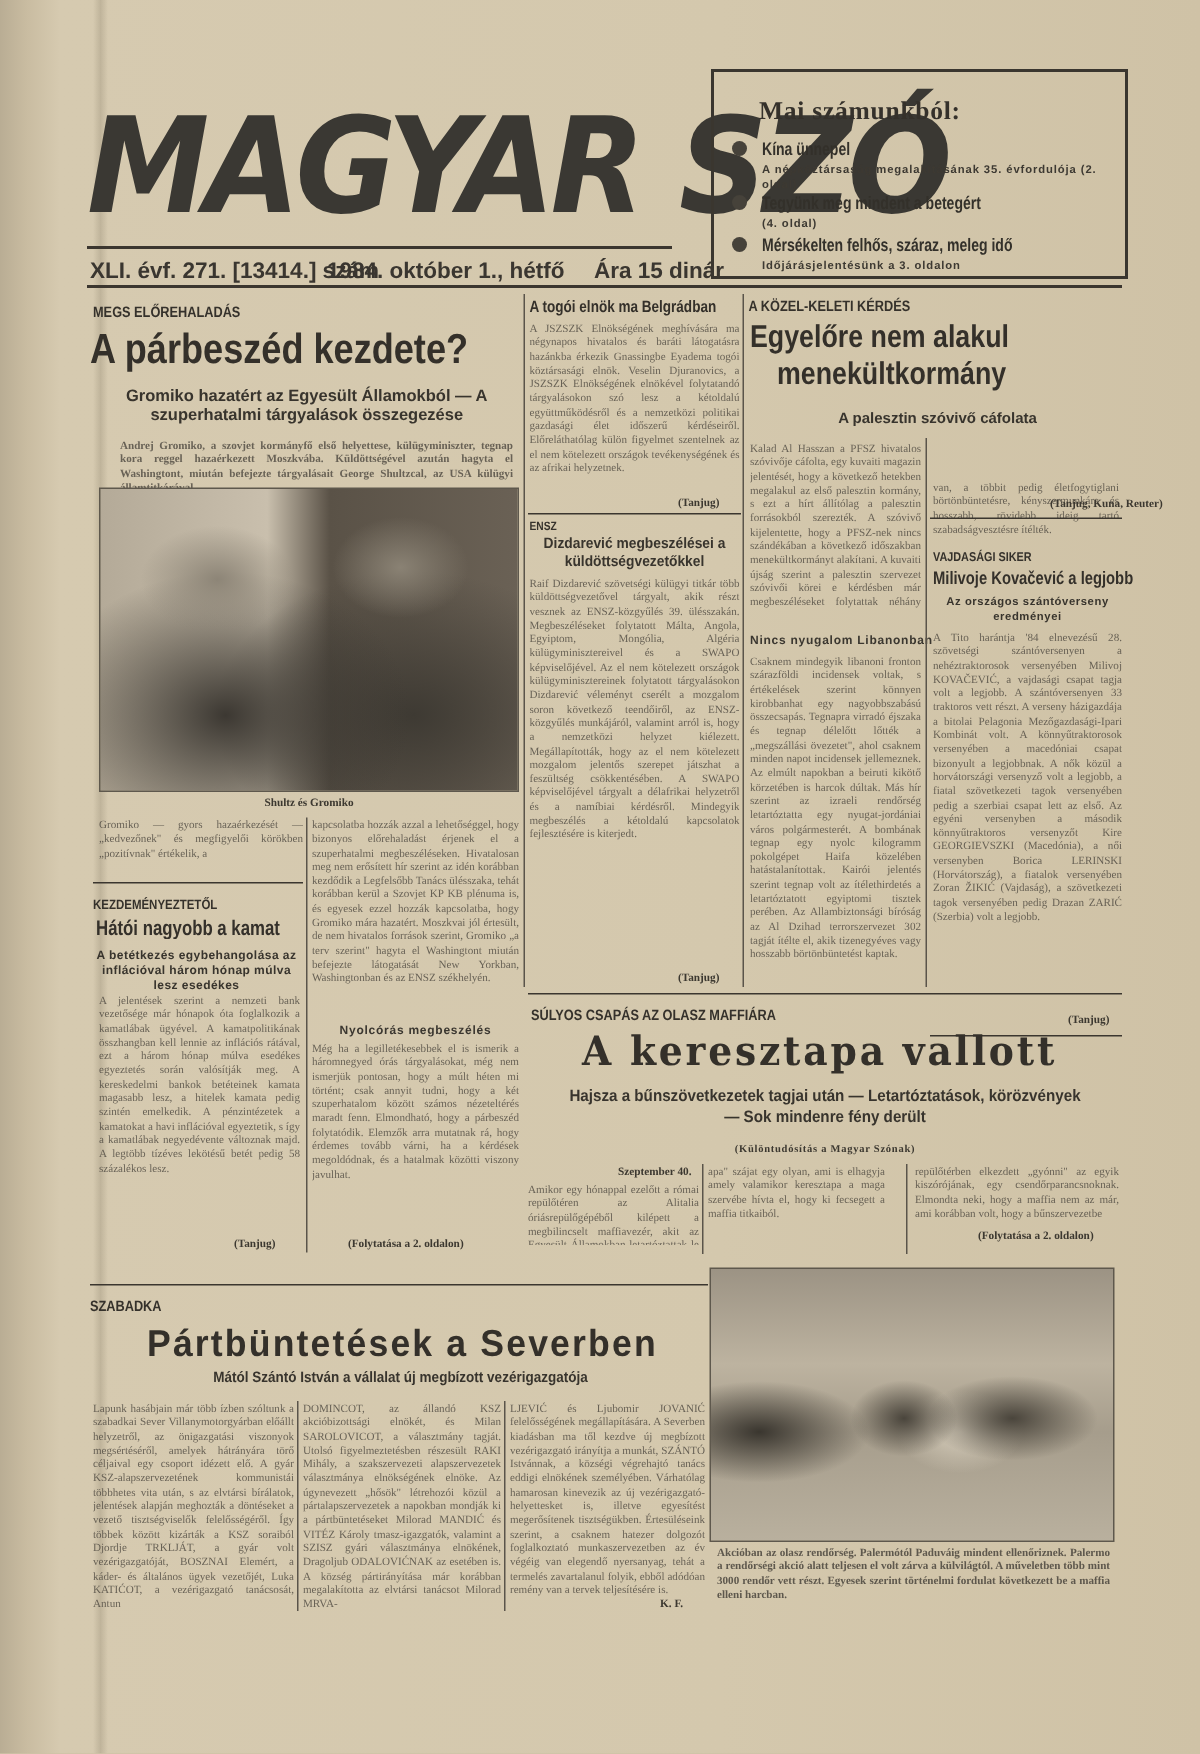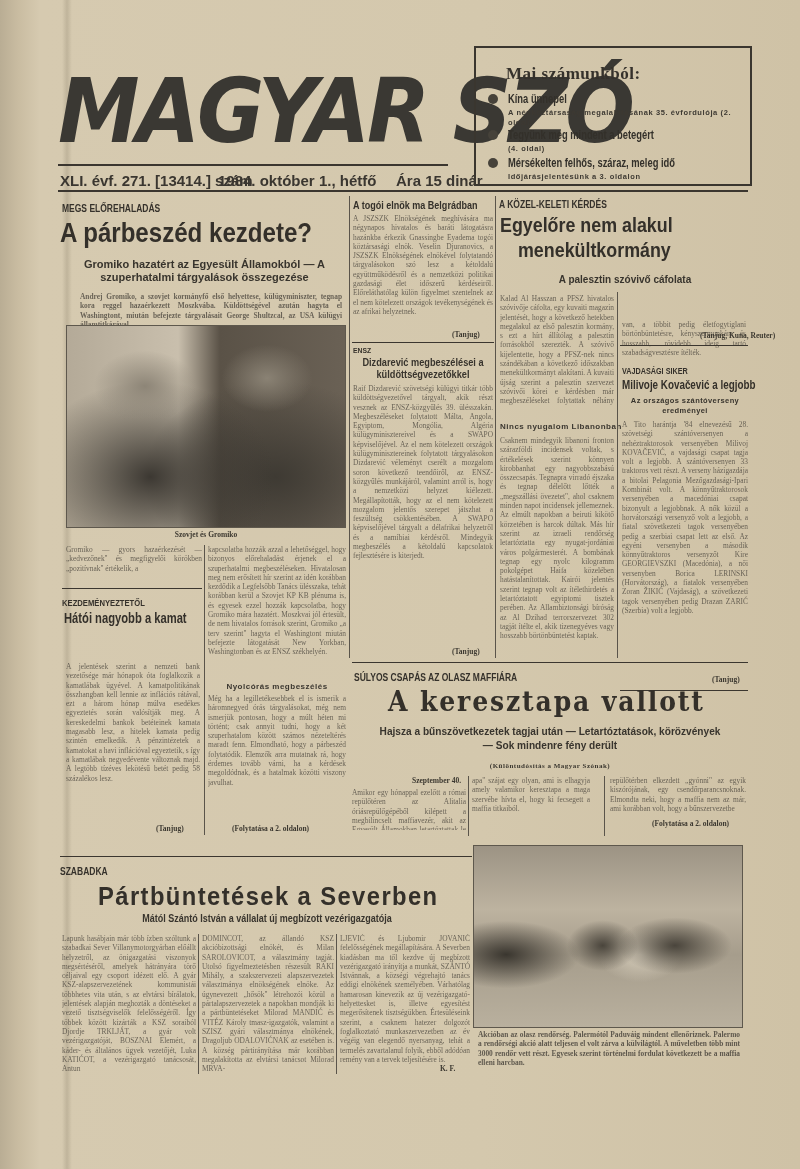--- a/index.html
+++ b/index.html
@@ -138,32 +138,33 @@
       <div class="inbox-head">Mérsékelten felhős, száraz, meleg idő</div>
       <div class="inbox-sub">Időjárásjelentésünk a 3. oldalon</div>
     </div>
   </div>
 
   <div class="abs kicker" style="left:62px;top:203px;">MEGS ELŐREHALADÁS</div>
   <div class="abs headline" style="left:60px;top:217px;font-size:28px;transform:scaleX(0.86);">A párbeszéd kezdete?</div>
   <div class="abs deck" style="left:62px;top:258px;width:285px;font-size:11px;line-height:13px;">Gromiko hazatért az Egyesült Államokból — A szuperhatalmi tárgyalások összegezése</div>
   <div class="abs body-text" style="left:80px;top:292px;width:262px;height:38px;font-weight:bold;">Andrej Gromiko, a szovjet kormányfő első helyettese, külügyminiszter, tegnap kora reggel hazaérkezett Moszkvába. Küldöttségével azután hagyta el Washingtont, miután befejezte tárgyalásait George Shultzcal, az USA külügyi államtitkárával.</div>
   <div class="abs photo" style="left:66px;top:325px;width:280px;height:203px;"></div>
-  <div class="abs caption" style="left:66px;top:530px;width:280px;">Szovjet és Gromiko</div>
+  <div class="abs caption" style="left:66px;top:530px;width:280px;">Shultz és Gromiko</div>
 
   <div class="abs body-text" style="left:66px;top:545px;width:136px;height:28px;">Gromiko — gyors hazaérkezését — „kedvezőnek" és megfigyelői körökben „pozitívnak" értékelik, a</div>
   <div class="rule" style="left:62px;top:588px;width:140px;height:1px;"></div>
   <div class="vrule" style="left:204px;top:545px;height:290px;"></div>
   <div class="abs body-text" style="left:208px;top:545px;width:138px;height:130px;">kapcsolatba hozzák azzal a lehetőséggel, hogy bizonyos előrehaladást érjenek el a szuperhatalmi megbeszéléseken. Hivatalosan meg nem erősített hír szerint az idén korábban kezdődik a Legfelsőbb Tanács ülésszaka, tehát korábban kerül a Szovjet KP KB plénuma is, és egyesek ezzel hozzák kapcsolatba, hogy Gromiko mára hazatért. Moszkvai jól értesült, de nem hivatalos források szerint, Gromiko „a terv szerint" hagyta el Washingtont miután befejezte látogatását New Yorkban, Washingtonban és az ENSZ székhelyén.</div>
   <div class="abs subhead" style="left:208px;top:682px;width:138px;">Nyolcórás megbeszélés</div>
   <div class="abs body-text" style="left:208px;top:694px;width:138px;height:124px;">Még ha a legilletékesebbek el is ismerik a háromnegyed órás tárgyalásokat, még nem ismerjük pontosan, hogy a múlt héten mi történt; csak annyit tudni, hogy a két szuperhatalom között számos nézeteltérés maradt fenn. Elmondható, hogy a párbeszéd folytatódik. Elemzők arra mutatnak rá, hogy érdemes tovább várni, ha a kérdések megoldódnak, és a hatalmak közötti viszony javulhat.</div>
   <div class="abs credit" style="left:232px;top:824px;">(Folytatása a 2. oldalon)</div>
 
   <div class="abs kicker" style="left:62px;top:598px;font-size:9px;">KEZDEMÉNYEZTETŐL</div>
   <div class="abs headline" style="left:64px;top:610px;font-size:14px;transform:scaleX(0.8);">Hátói nagyobb a kamat</div>
+  <div class="abs deck" style="left:62px;top:632px;width:138px;font-size:8px;line-height:10px;letter-spacing:0.3px;">A betétkezés egybehangolása az inflációval három hónap múlva lesz esedékes</div>
   <div class="abs body-text" style="left:66px;top:662px;width:134px;height:160px;">A jelentések szerint a nemzeti bank vezetősége már hónapok óta foglalkozik a kamatlábak ügyével. A kamatpolitikának összhangban kell lennie az inflációs rátával, ezt a három hónap múlva esedékes egyeztetés során valósítják meg. A kereskedelmi bankok betéteinek kamata magasabb lesz, a hitelek kamata pedig szintén emelkedik. A pénzintézetek a kamatokat a havi inflációval egyeztetik, s így a kamatlábak negyedévente változnak majd. A legtöbb tízéves lekötésű betét pedig 58 százalékos lesz.</div>
   <div class="abs credit" style="left:156px;top:824px;">(Tanjug)</div>
 
   <div class="vrule" style="left:349px;top:196px;height:462px;"></div>
 
   <div class="abs headline" style="left:353px;top:199px;font-size:11px;transform:scaleX(0.82);">A togói elnök ma Belgrádban</div>
   <div class="abs body-text" style="left:353px;top:214px;width:140px;height:112px;">A JSZSZK Elnökségének meghívására ma négynapos hivatalos és baráti látogatásra hazánkba érkezik Gnassingbe Eyadema togói köztársasági elnök. Veselin Djuranovics, a JSZSZK Elnökségének elnökével folytatandó tárgyalásokon szó lesz a kétoldalú együttműködésről és a nemzetközi politikai gazdasági élet időszerű kérdéseiről. Előreláthatólag külön figyelmet szentelnek az el nem kötelezett országok tevékenységének és az afrikai helyzetnek.</div>
   <div class="abs credit" style="left:452px;top:330px;">(Tanjug)</div>
   <div class="rule" style="left:352px;top:342px;width:142px;height:1px;"></div>
 

